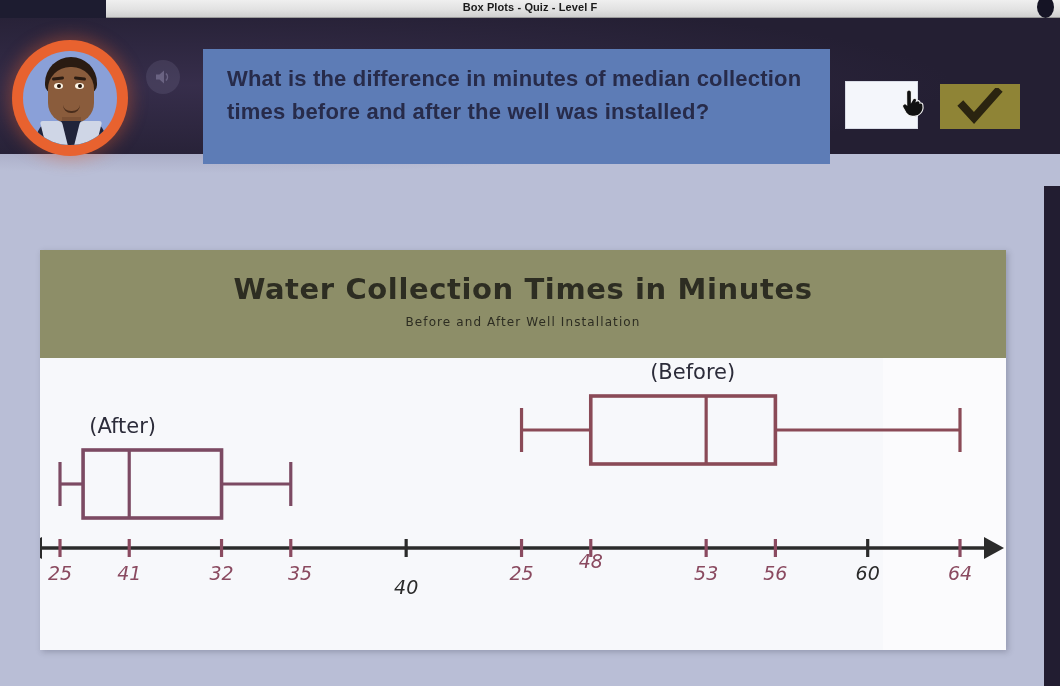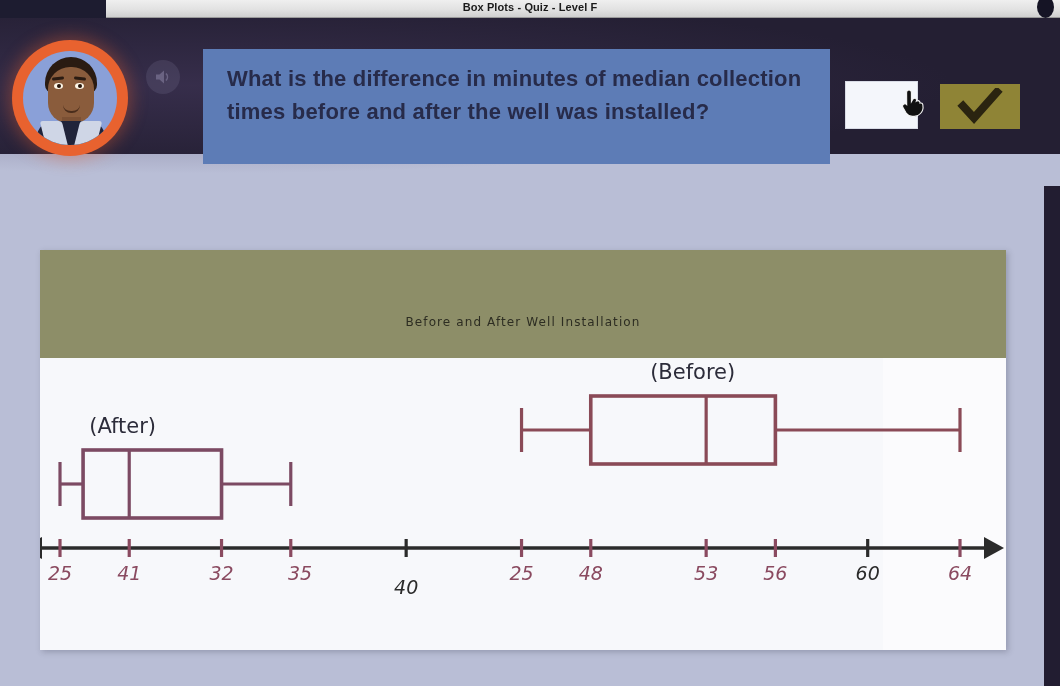--- a/index.html
+++ b/index.html
@@ -251,20 +251,21 @@
       </svg>
     </div>
   </div>
 
   <div id="page-body">
     <div id="right-dark-strip"></div>
 
     <div id="chart-card">
 
       <div id="chart-header">
+        <div id="chart-title">Water Collection Times in Minutes</div>
         <div id="chart-subtitle">Before and After Well Installation</div>
       </div>
 
       <div id="plot-area">
         <svg id="plot-svg" width="966" height="292" viewBox="0 0 966 292" aria-hidden="true">
             <line x1="-8" y1="190" x2="952" y2="190" stroke="#2b2b2b" stroke-width="3.4"></line>
             <path d="M -18 190 L 2 179 L 2 201 Z" fill="#2b2b2b"></path>
             <path d="M 964 190 L 944 179 L 944 201 Z" fill="#2b2b2b"></path>
             <line x1="20" y1="181" x2="20" y2="199" stroke="#8a4a60" stroke-width="3.2"></line>
             <line x1="89.23076923076923" y1="181" x2="89.23076923076923" y2="199" stroke="#8a4a60" stroke-width="3.2"></line>
@@ -298,21 +299,21 @@
         <div class="grp-label" id="label-before" style="left: 610.154px; top: 2px;">(Before)</div>
         <div class="grp-label" id="label-after" style="left: 49.2308px; top: 56px;">(After)</div>
 
         <div id="tick-labels">
             <div class="tick-label" style="left: 20px; top: 204px; color: rgb(138, 74, 96);">25</div>
             <div class="tick-label" style="left: 89.2308px; top: 204px; color: rgb(138, 74, 96);">41</div>
             <div class="tick-label" style="left: 181.538px; top: 204px; color: rgb(138, 74, 96);">32</div>
             <div class="tick-label" style="left: 260px; top: 204px; color: rgb(138, 74, 96); text-align: right;">35</div>
             <div class="tick-label" style="left: 366.154px; top: 218px; color: rgb(43, 43, 43); text-align: right;">40</div>
             <div class="tick-label" style="left: 481.538px; top: 204px; color: rgb(138, 74, 96);">25</div>
-            <div class="tick-label" style="left: 550.769px; top: 204px; color: rgb(138, 74, 96);">48</div>
+            <div class="tick-label" style="left: 550.769px; top: 192px; color: rgb(138, 74, 96);">48</div>
             <div class="tick-label" style="left: 666.154px; top: 204px; color: rgb(138, 74, 96);">53</div>
             <div class="tick-label" style="left: 735.385px; top: 204px; color: rgb(138, 74, 96);">56</div>
             <div class="tick-label" style="left: 827.692px; top: 204px; color: rgb(43, 43, 43);">60</div>
             <div class="tick-label" style="left: 920px; top: 204px; color: rgb(138, 74, 96);">64</div>
           </div>
       </div>
 
     </div>
   </div>
 

